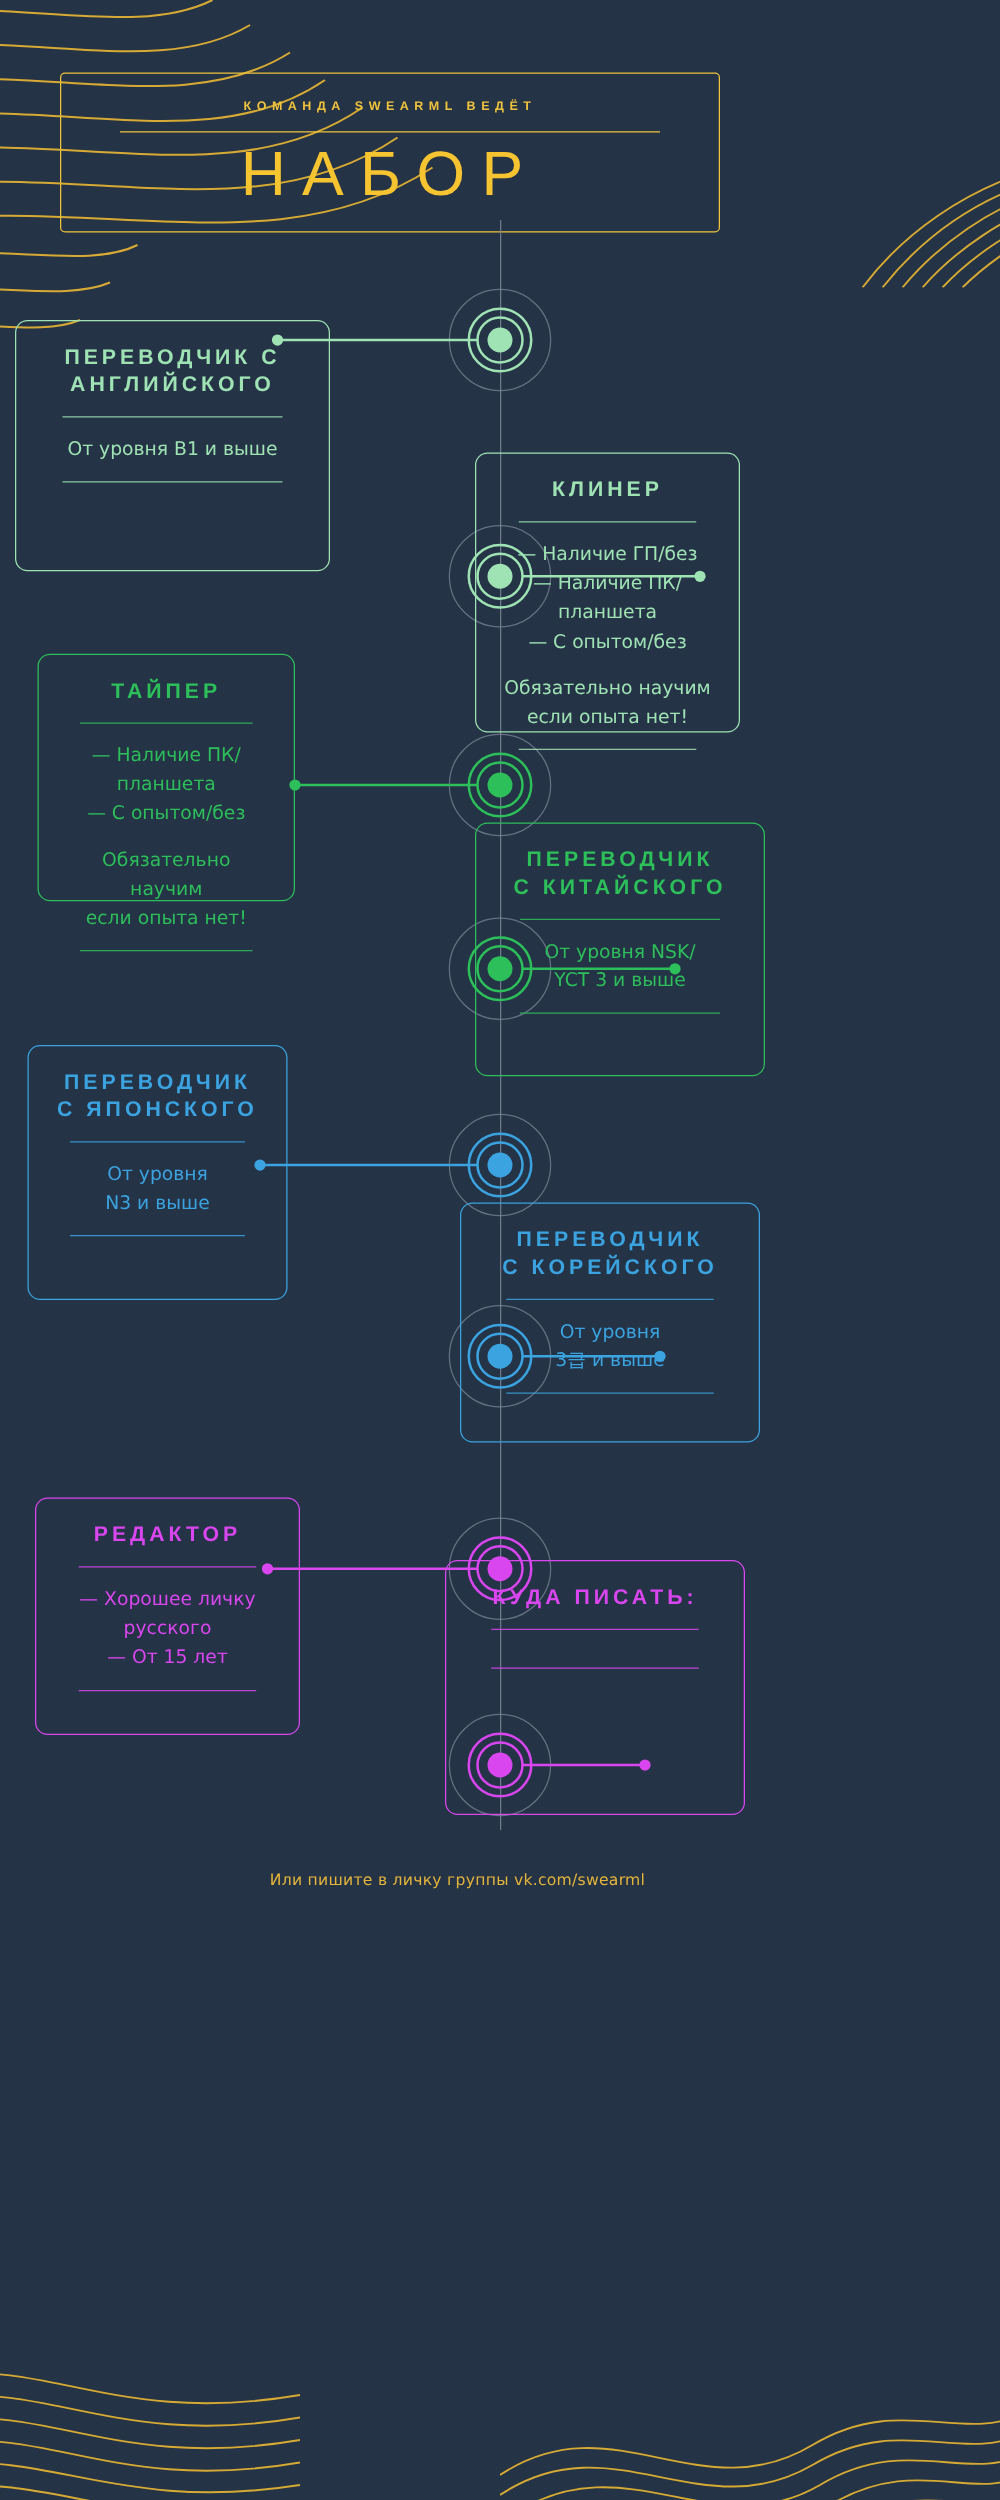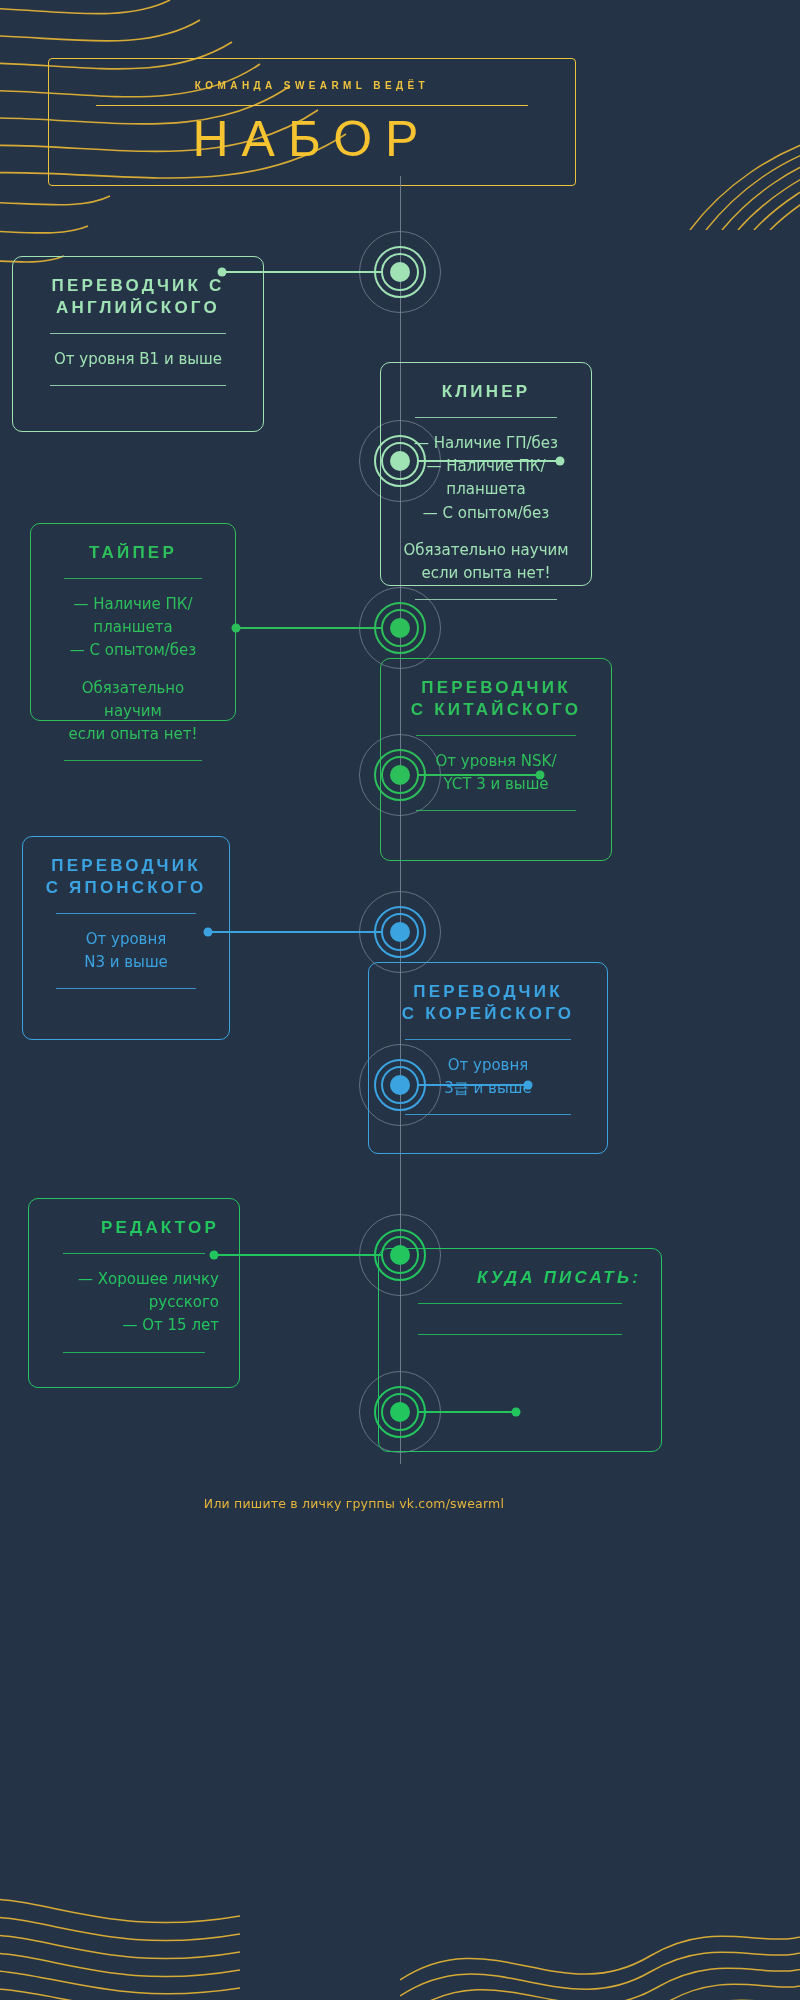--- a/index.html
+++ b/index.html
@@ -66,30 +66,30 @@
     font-family:"Liberation Sans", sans-serif;font-weight:700;
     color:#f0c33c;font-size:10px;letter-spacing:4.4px;text-transform:uppercase;
   }
   .header .hrule{width:432px;height:1.4px;background:#f0c33c;margin:14px 0 8px;}
   .header .big{
     font-family:"Liberation Sans", sans-serif;font-weight:400;
     color:#f5c430;font-size:50px;letter-spacing:13px;line-height:1;
   }
 
   .footnote{
-    position:absolute;left:0;top:1496px;width:708px;text-align:center;
+    position:absolute;left:12px;top:1496px;width:708px;text-align:center;
     color:#e5b53a;font-size:12.5px;letter-spacing:.2px;
     font-family:"DejaVu Sans", sans-serif;
   }
 
   
   .c-mint{color:#9fe3b4;}
   .c-green{color:#2cbf5a;}
   .c-blue{color:#3aa3e0;}
-  .c-steel{color:#22c55e;text-align:right;}
+  .c-steel{color:#d946ef;}
 </style>
 </head>
 <body>
 
 <div class="stage">
 
   <svg class="deco deco-tl" width="430" height="290">
     <g fill="none" stroke="#e0b133" stroke-width="1.6" opacity="0.95">
       <path d="M-40,20 C60,10 150,40 210,10"></path>
       <path d="M-40,48 C70,36 170,72 240,30"></path>
@@ -210,21 +210,21 @@
 
   <div class="conn c-blue" style="left:418px;top:1084px;width:110px;"></div>
   <div class="conn-dot c-blue" style="left:528px;top:1085px;"></div>
 
   <div class="conn c-steel" style="left:214px;top:1254px;width:168px;"></div>
   <div class="conn-dot c-steel" style="left:214px;top:1255px;"></div>
 
   <div class="conn c-steel" style="left:418px;top:1411px;width:98px;"></div>
   <div class="conn-dot c-steel" style="left:516px;top:1412px;"></div>
 
-  <div class="card c-mint" style="left:12px;top:256px;width:252px;height:176px;">
+  <div class="card c-mint" style="left:12px;top:256px;width:252px;height:201px;">
     <div class="title" style="white-space: pre-line;">ПЕРЕВОДЧИК С
 АНГЛИЙСКОГО</div>
     <div class="rule"></div>
     <div class="body">От уровня B1 и выше</div>
     <div class="rule bottom"></div>
   </div>
 
   <div class="card c-mint" style="left:380px;top:362px;width:212px;height:224px;">
     <div class="title">КЛИНЕР</div>
     <div class="rule"></div>
@@ -283,21 +283,21 @@
     <div class="title">РЕДАКТОР</div>
     <div class="rule"></div>
     <div class="body">
       <div>— Хорошее личку</div>
       <div>русского</div>
       <div>— От 15 лет</div>
     </div>
     <div class="rule bottom"></div>
   </div>
 
-  <div class="card c-steel" style="left:378px;top:1248px;width:284px;height:204px;font-style:italic;">
+  <div class="card c-steel" style="left:356px;top:1248px;width:240px;height:204px;">
     <div class="title">КУДА ПИСАТЬ:</div>
     <div class="rule"></div>
     <div class="rule bottom" style="margin-top:30px;"></div>
   </div>
 
   <div class="footnote">Или пишите в личку группы vk.com/swearml</div>
 
 </div>
 
 </body></html>

